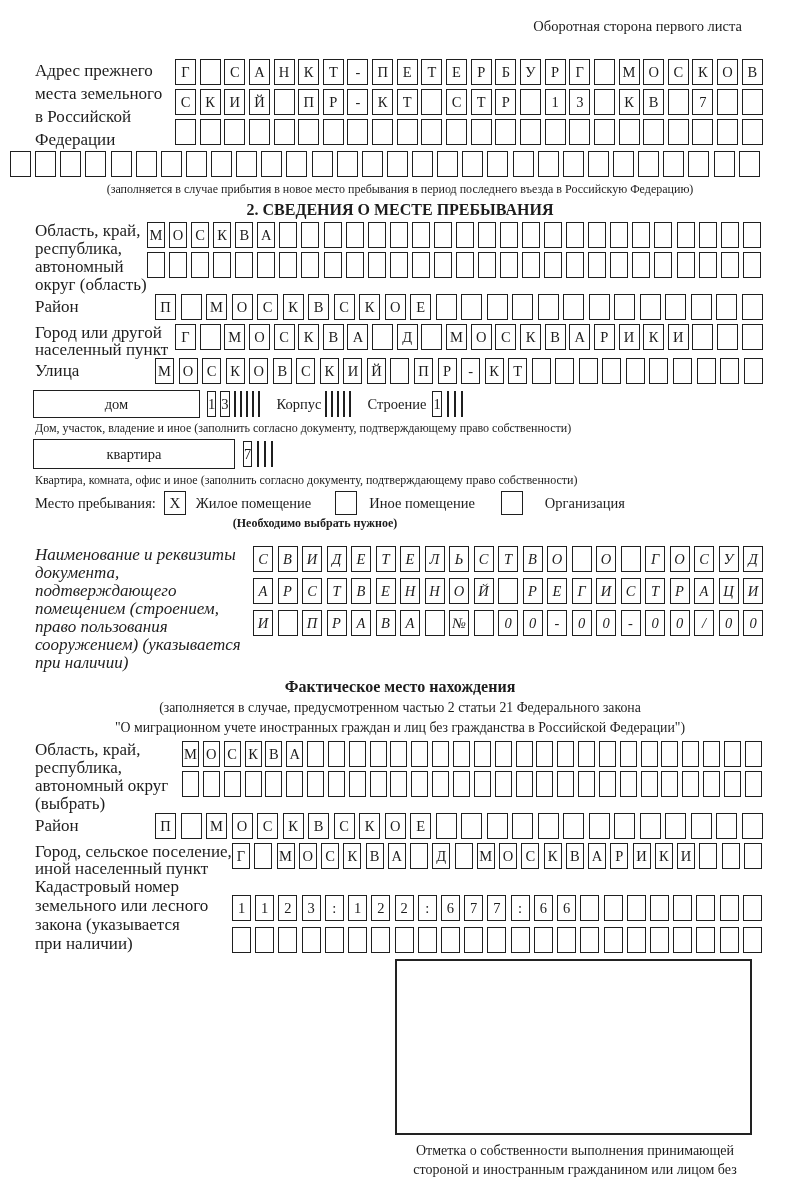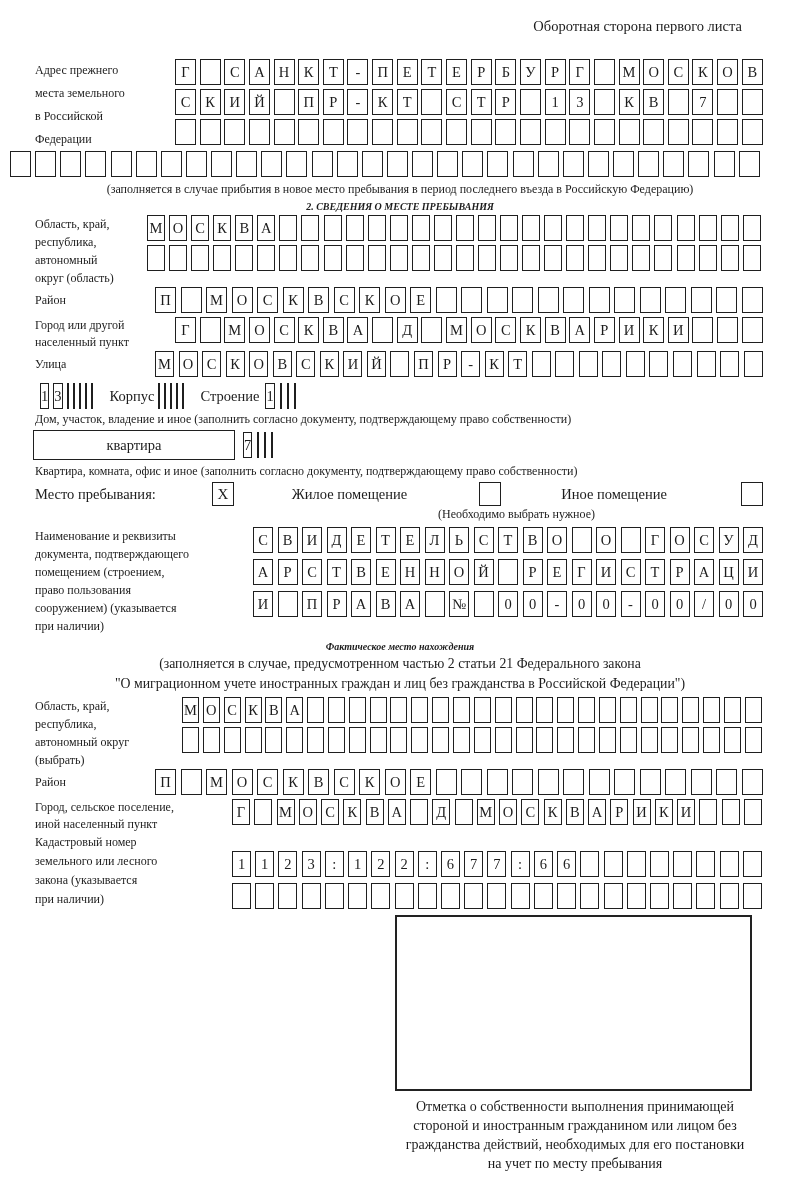--- a/index.html
+++ b/index.html
@@ -5,21 +5,21 @@
   html,body{margin:0;padding:0;}
   body{
     width:800px;height:1180px;background:#ffffff;color:#1c1c1c;
     font-family:"Liberation Serif","DejaVu Serif",serif;
     overflow:hidden;
   }
   .page{padding-top:18px;}
   .hdr-note{text-align:right;padding-right:58px;font-size:14.5px;}
   .row{display:flex;align-items:flex-start;}
   .ml{margin-left:35px;}
-  .lbl{font-size:12px;line-height:19px;}
+  .lbl{font-size:17px;line-height:19px;}
   .lbl.single{line-height:26px;}
   .lw-prev{width:140px;line-height:23px;}
   .lw-obl1{width:112px;line-height:18px;}
   .lw-raion{width:120px;}
   .lw-gorod1{width:140px;line-height:17px;}
   .lw-ul{width:120px;}
   .lw-doc{width:218px;line-height:18px;}
   .lw-obl2{width:147px;line-height:18px;}
   .lw-gorod2{width:197px;line-height:17px;}
   .lw-kad{width:197px;line-height:19px;}
@@ -41,21 +41,21 @@
   .bx-kad{width:530px;margin-bottom:6px;} .bx-kad .cell{width:19px;}
   .minirow{display:flex;}
   .minirow .cell{margin-right:4px;}
   .mini-stro .cell{margin-right:5px;}
   .namebox{
     box-sizing:border-box;border:1.5px solid #1f1f1f;height:28px;
     display:flex;align-items:center;justify-content:center;font-size:14.5px;
   }
   .note{font-size:12px;line-height:16px;}
   .center{text-align:center;}
-  .sect-title{font-weight:bold;font-size:10px;text-align:center;font-style:italic;}
+  .sect-title{font-weight:bold;font-size:16px;text-align:center;}
   .inl-lbl{font-size:14.5px;line-height:24px;white-space:nowrap;}
   .chk{
     box-sizing:border-box;width:22px;height:24px;border:1.5px solid #1f1f1f;
     display:flex;align-items:center;justify-content:center;font-size:15px;flex:0 0 auto;
   }
   .stamp{
     box-sizing:border-box;margin-left:395px;width:357px;height:176px;
     border:2px solid #222;background:#fff;
   }
   .stamp-note{margin-left:383px;width:384px;font-size:14px;line-height:19px;text-align:center;margin-top:6px;}
@@ -351,20 +351,21 @@
         <span class="cell"></span>
         <span class="cell"></span>
         <span class="cell"></span>
         <span class="cell"></span>
         <span class="cell"></span>
         <span class="cell"></span>
       </div>
   </div>
 
   <div class="row" style="margin-left:33px;margin-top:2px;align-items:center;">
+    <div class="namebox" style="width:167px;">дом</div>
     <div class="minirow" style="margin-left:7px;">
         <span class="cell">1</span>
         <span class="cell">3</span>
         <span class="cell"></span>
         <span class="cell"></span>
         <span class="cell"></span>
         <span class="cell"></span>
         <span class="cell"></span>
       </div>
     <div class="inl-lbl" style="margin-left:13px;">Корпус</div>
@@ -389,32 +390,32 @@
     <div class="namebox" style="width:202px;height:30px;">квартира</div>
     <div class="minirow mini-stro" style="margin-left:8px;">
         <span class="cell">7</span>
         <span class="cell"></span>
         <span class="cell"></span>
         <span class="cell"></span>
       </div>
   </div>
   <div class="note ml" style="margin-top:3px;">Квартира, комната, офис и иное (заполнить согласно документу, подтверждающему право собственности)</div>
 
-  <div class="row ml" style="margin-top:3px;align-items:center;gap:48px;">
+  <div class="row ml" style="margin-top:3px;align-items:center;">
     <div class="inl-lbl">Место пребывания:</div>
     <span class="chk" style="margin-left:8px;">X</span>
     <div class="inl-lbl" style="margin-left:10px;">Жилое помещение</div>
     <span class="chk" style="margin-left:24px;"></span>
     <div class="inl-lbl" style="margin-left:12px;">Иное помещение</div>
     <span class="chk" style="margin-left:26px;"></span>
     <div class="inl-lbl" style="margin-left:22px;">Организация</div>
   </div>
-  <div class="note" style="margin-left:35px;width:560px;text-align:right;">(Необходимо выбрать нужное)</div>
-
-  <div class="row ml" style="margin-top:5px;min-height:108px;">
+  <div class="note" style="margin-left:35px;width:560px;text-align:center;font-weight:bold;">(Необходимо выбрать нужное)</div>
+
+  <div class="row ml" style="margin-top:15px;min-height:108px;font-style:italic;">
     <div class="lbl lw-doc">
       <div>Наименование и реквизиты</div>
       <div>документа, подтверждающего</div>
       <div>помещением (строением,</div>
       <div>право пользования</div>
       <div>сооружением) (указывается</div>
       <div>при наличии)</div>
     </div>
     <div>
       <div class="boxes bx-doc">

